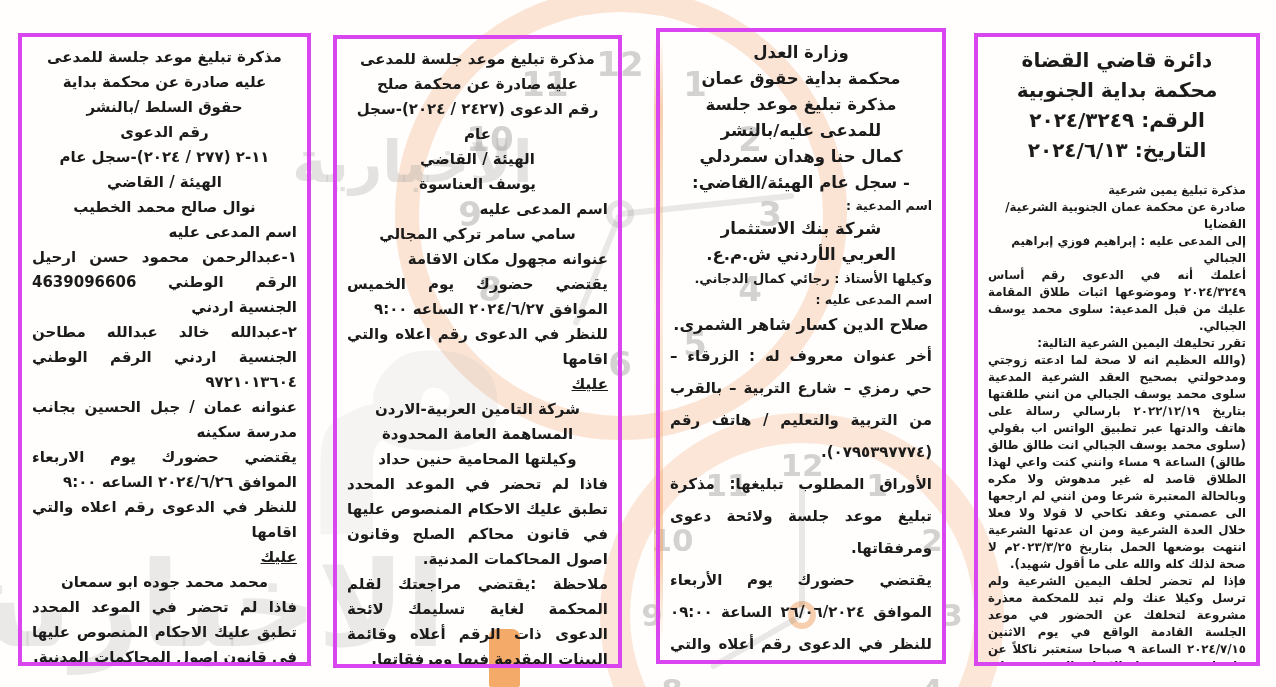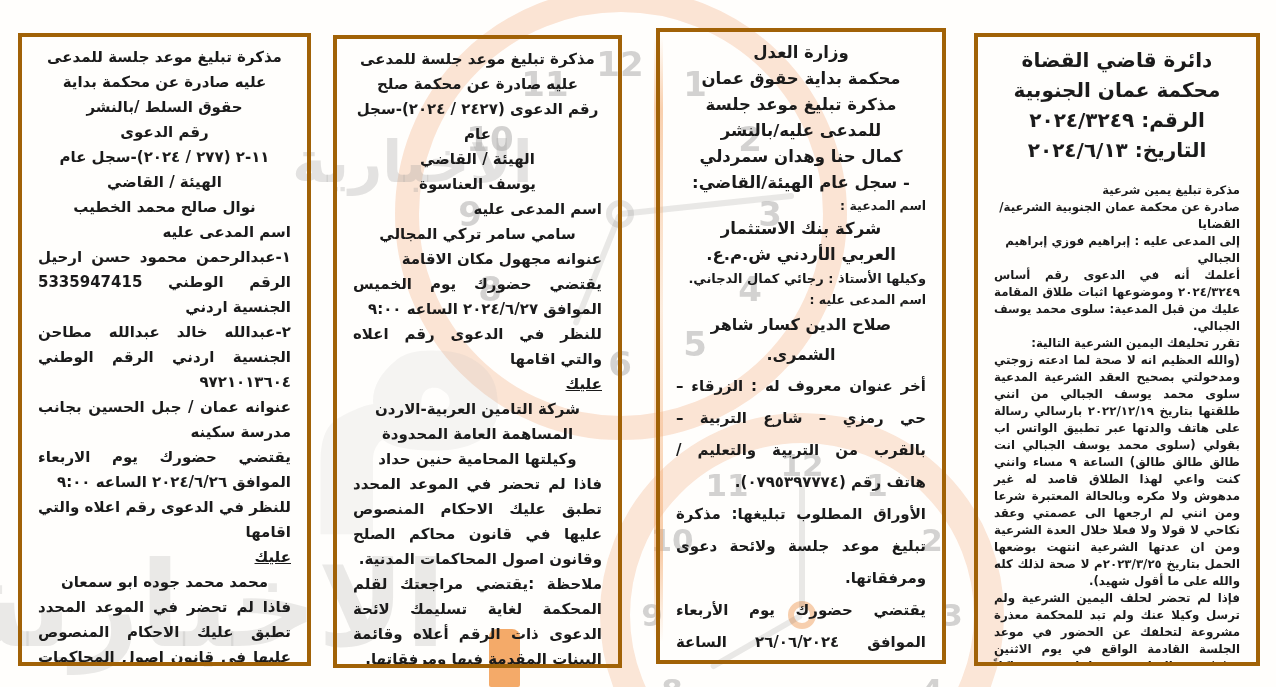--- a/index.html
+++ b/index.html
@@ -37,23 +37,23 @@
   .ghost-2{left:-44px; top:536px; font-size:118px; color:rgba(150,150,150,.20); letter-spacing:8px;}
   .ghost-3{left:300px; top:208px; font-size:300px; line-height:1; color:rgba(185,185,185,.14);}
   .orange-streak{position:absolute; left:654px; top:36px; width:9px; height:606px;
     background:linear-gradient(rgba(244,170,110,0), rgba(244,170,110,.55) 12%,
       rgba(244,170,110,.20) 45%, rgba(244,170,110,.60) 85%, rgba(244,170,110,0));}
   .orange-frag{position:absolute; left:489px; top:629px; width:31px; height:58px;
     background:rgba(241,146,63,.78); border-radius:8px 8px 2px 2px;}
   
   .notice{
     position:absolute; z-index:1; box-sizing:border-box;
-    border:4px solid #a16207; background:transparent;
+    border:4px solid #d946ef; background:transparent;
     direction:rtl; color:#1b1b1b; overflow:hidden;
-    padding:8px 16px;
+    padding:8px 10px;
   }
   .notice p{margin:0; font-weight:bold;}
   #n1{left:18px;  top:33px; width:293px; height:633px;}
   #n2{left:333px; top:35px; width:289px; height:633px;}
   #n3{left:656px; top:28px; width:290px; height:636px;}
   #n4{left:974px; top:33px; width:286px; height:633px;}
   
   #n1 p{font-size:15px; line-height:25px;}
   #n2 p{font-size:15px; line-height:25px;}
   .hdr{text-align:center;}
@@ -123,21 +123,21 @@
 
   <article class="notice" id="n1">
     <p class="hdr">مذكرة تبليغ موعد جلسة للمدعى</p>
     <p class="hdr">عليه صادرة عن محكمة بداية</p>
     <p class="hdr">حقوق السلط /بالنشر</p>
     <p class="hdr">رقم الدعوى</p>
     <p class="hdr">١١-٢ (٢٧٧ / ٢٠٢٤)-سجل عام</p>
     <p class="hdr">الهيئة / القاضي</p>
     <p class="hdr">نوال صالح محمد الخطيب</p>
     <p class="right">اسم المدعى عليه</p>
-    <p class="just">١-عبدالرحمن محمود حسن ارحيل الرقم الوطني 5335947415 الجنسية اردني</p>
+    <p class="just">١-عبدالرحمن محمود حسن ارحيل الرقم الوطني 4639096606 الجنسية اردني</p>
     <p class="just">٢-عبدالله خالد عبدالله مطاحن الجنسية اردني الرقم الوطني ٩٧٢١٠١٣٦٠٤</p>
     <p class="just">عنوانه عمان / جبل الحسين بجانب مدرسة سكينه</p>
     <p class="just">يقتضي حضورك يوم الاربعاء الموافق ٢٠٢٤/٦/٢٦ الساعه ٩:٠٠</p>
     <p class="just">للنظر في الدعوى رقم اعلاه والتي اقامها</p>
     <p class="right-u">عليك</p>
     <p class="hdr">محمد محمد جوده ابو سمعان</p>
     <p class="just">فاذا لم تحضر في الموعد المحدد تطبق عليك الاحكام المنصوص عليها في قانون اصول المحاكمات المدنية.</p>
   </article>
 
   <article class="notice" id="n2">
@@ -172,21 +172,21 @@
     <p class="small">وكيلها الأستاذ : رجائي كمال الدجاني.</p>
     <p class="label">اسم المدعى عليه :</p>
     <p class="hdr-name">صلاح الدين كسار شاهر الشمرى.</p>
     <p class="just">أخر عنوان معروف له : الزرقاء – حي رمزي – شارع التربية – بالقرب من التربية والتعليم / هاتف رقم (٠٧٩٥٣٩٧٧٧٤).</p>
     <p class="just">الأوراق المطلوب تبليغها: مذكرة تبليغ موعد جلسة ولائحة دعوى ومرفقاتها.</p>
     <p class="just">يقتضي حضورك يوم الأربعاء الموافق ٢٦/٠٦/٢٠٢٤ الساعة ٠٩:٠٠ للنظر في الدعوى رقم أعلاه والتي أقامها عليك ،بنك الاستثمار العربي الأردني ش.م.ع،، فإذا لم تحضر في الموعد المحدد تطبق عليك الأحكام المنصوص عليها في قانون أصول المحاكمات المدنية، هذا مع ضرورة مراجعتكم لقلم المحكمة لتسلم نسخة عن لائحة الدعوى ومرفقاتها.</p>
   </article>
 
   <article class="notice" id="n4">
     <p class="hdr-xl">دائرة قاضي القضاة</p>
-    <p class="hdr-xl">محكمة عمان الجنوبية</p>
+    <p class="hdr-xl">محكمة بداية الجنوبية</p>
     <p class="hdr-xl">الرقم: ٢٠٢٤/٣٢٤٩</p>
     <p class="hdr-xl">التاريخ: ٢٠٢٤/٦/١٣</p>
     <p class="label-sm">مذكرة تبليغ يمين شرعية</p>
     <p class="body">صادرة عن محكمة عمان الجنوبية الشرعية/ القضايا</p>
     <p class="body">إلى المدعى عليه : إبراهيم فوزي إبراهيم الجبالي</p>
     <p class="body-just">أعلمك أنه في الدعوى رقم أساس ٢٠٢٤/٣٢٤٩ وموضوعها اثبات طلاق المقامة عليك من قبل المدعية: سلوى محمد يوسف الجبالي.</p>
     <p class="body">تقرر تحليفك اليمين الشرعية التالية:</p>
     <p class="body-just">(والله العظيم انه لا صحة لما ادعته زوجتي ومدخولتي بصحيح العقد الشرعية المدعية سلوى محمد يوسف الجبالي من انني طلقتها بتاريخ ٢٠٢٢/١٢/١٩ بارسالي رسالة على هاتف والدتها عبر تطبيق الواتس اب بقولي (سلوى محمد يوسف الجبالي انت طالق طالق طالق) الساعة ٩ مساء وانني كنت واعي لهذا الطلاق قاصد له غير مدهوش ولا مكره وبالحالة المعتبرة شرعا ومن انني لم ارجعها الى عصمتي وعقد نكاحي لا قولا ولا فعلا خلال العدة الشرعية ومن ان عدتها الشرعية انتهت بوضعها الحمل بتاريخ ٢٠٢٣/٣/٢٥م لا صحة لذلك كله والله على ما أقول شهيد).</p>
     <p class="body-just">فإذا لم تحضر لحلف اليمين الشرعية ولم ترسل وكيلا عنك ولم تبد للمحكمة معذرة مشروعة لتخلفك عن الحضور في موعد الجلسة القادمة الواقع في يوم الاثنين ٢٠٢٤/٧/١٥ الساعة ٩ صباحا ستعتبر ناكلاً عن حلفها ويجري بحقك الإيجاب الشرعي وعليه فقد جرى تبليغك ذلك حسب الأصول.</p>
 

